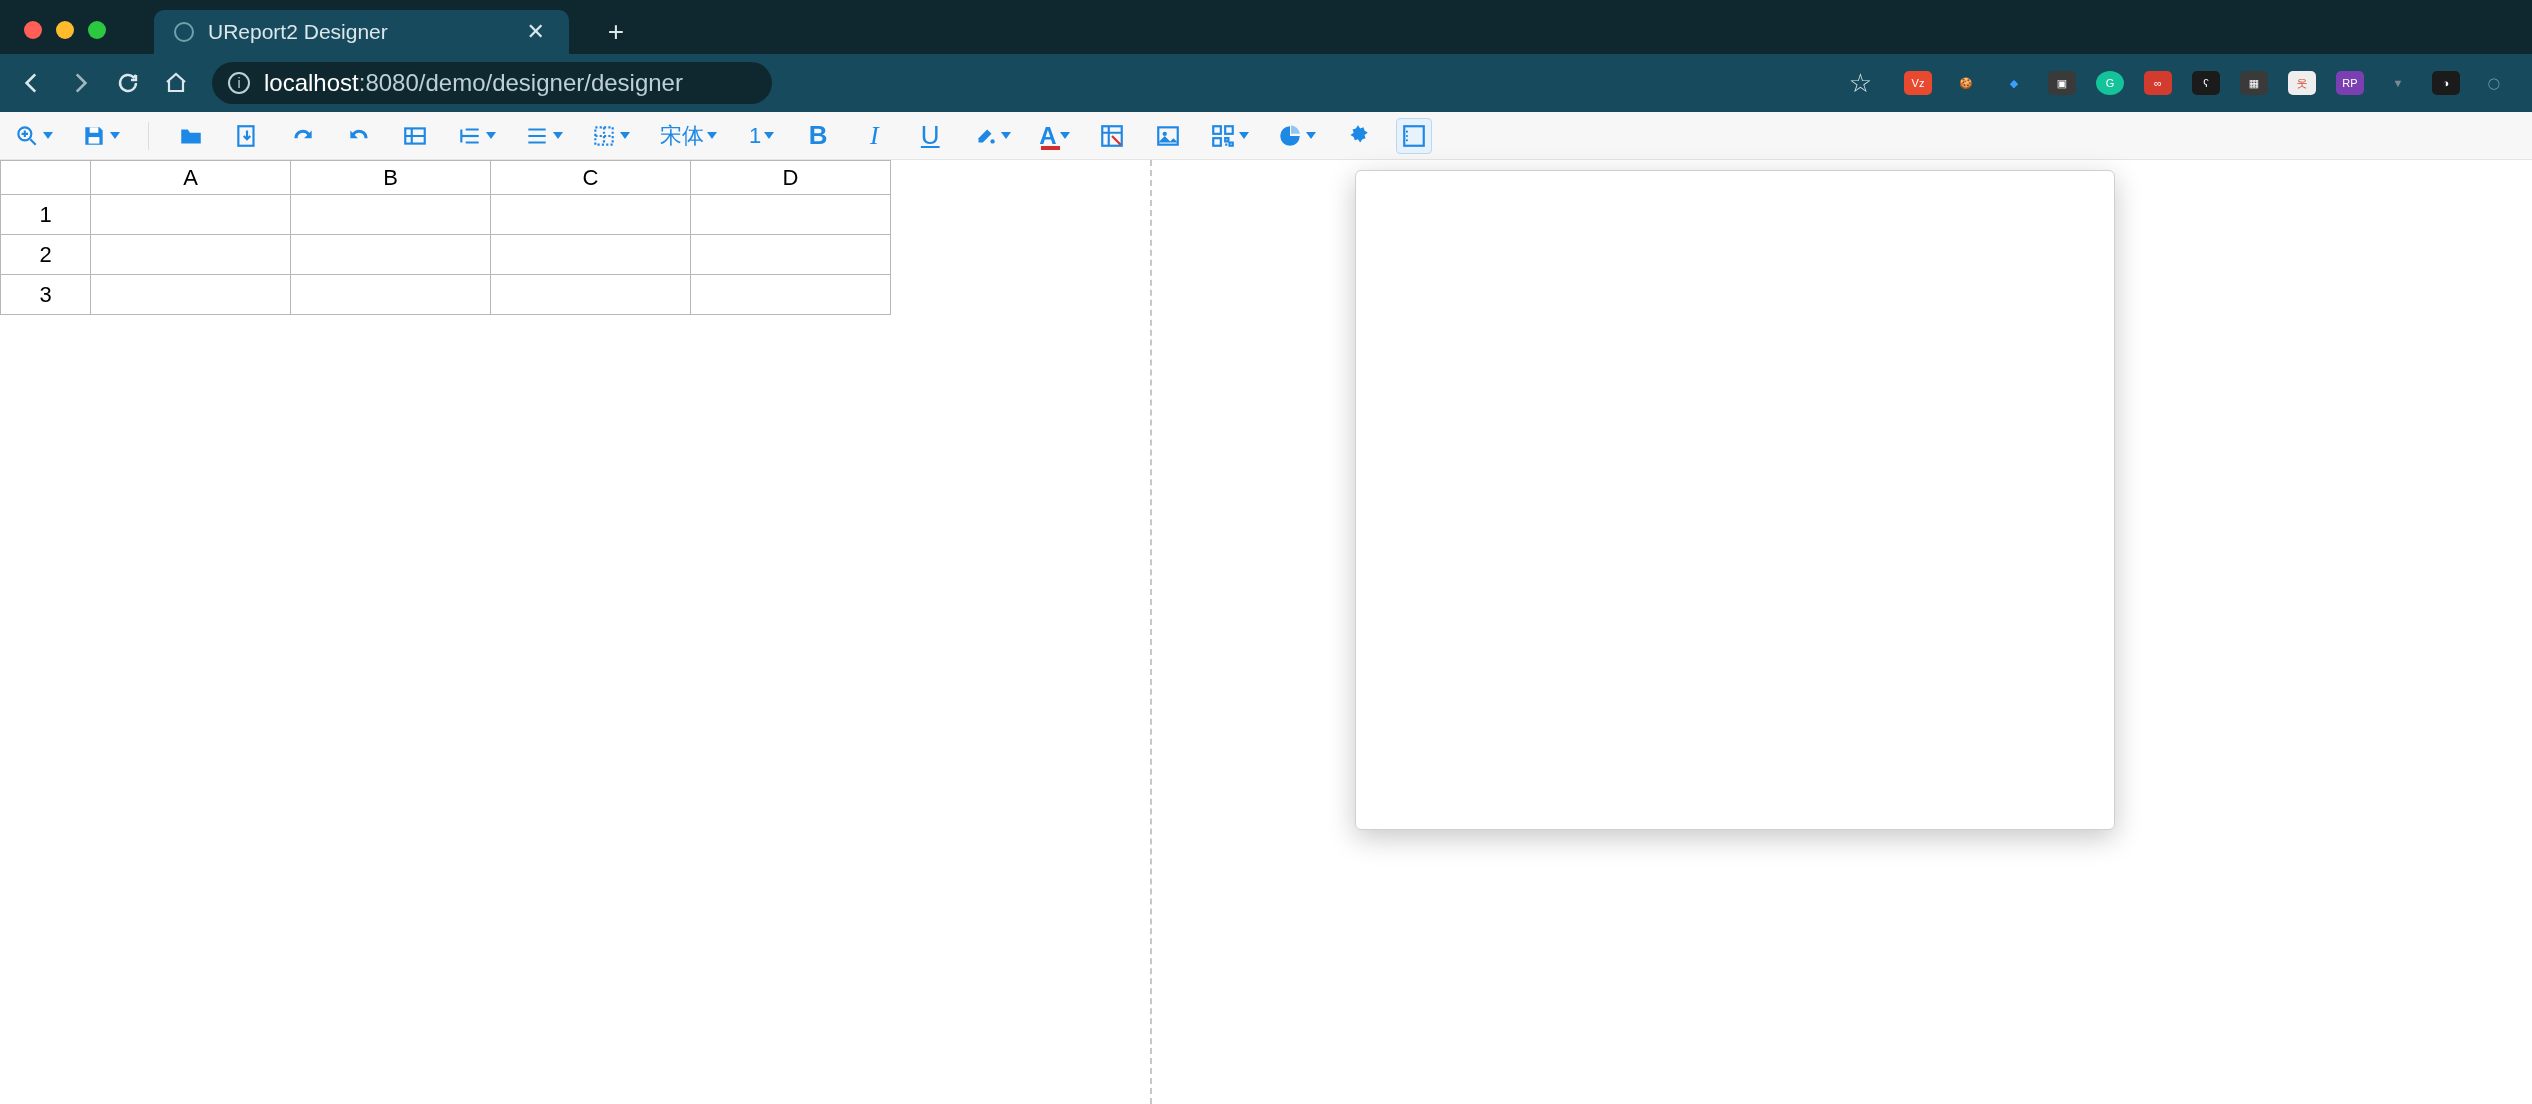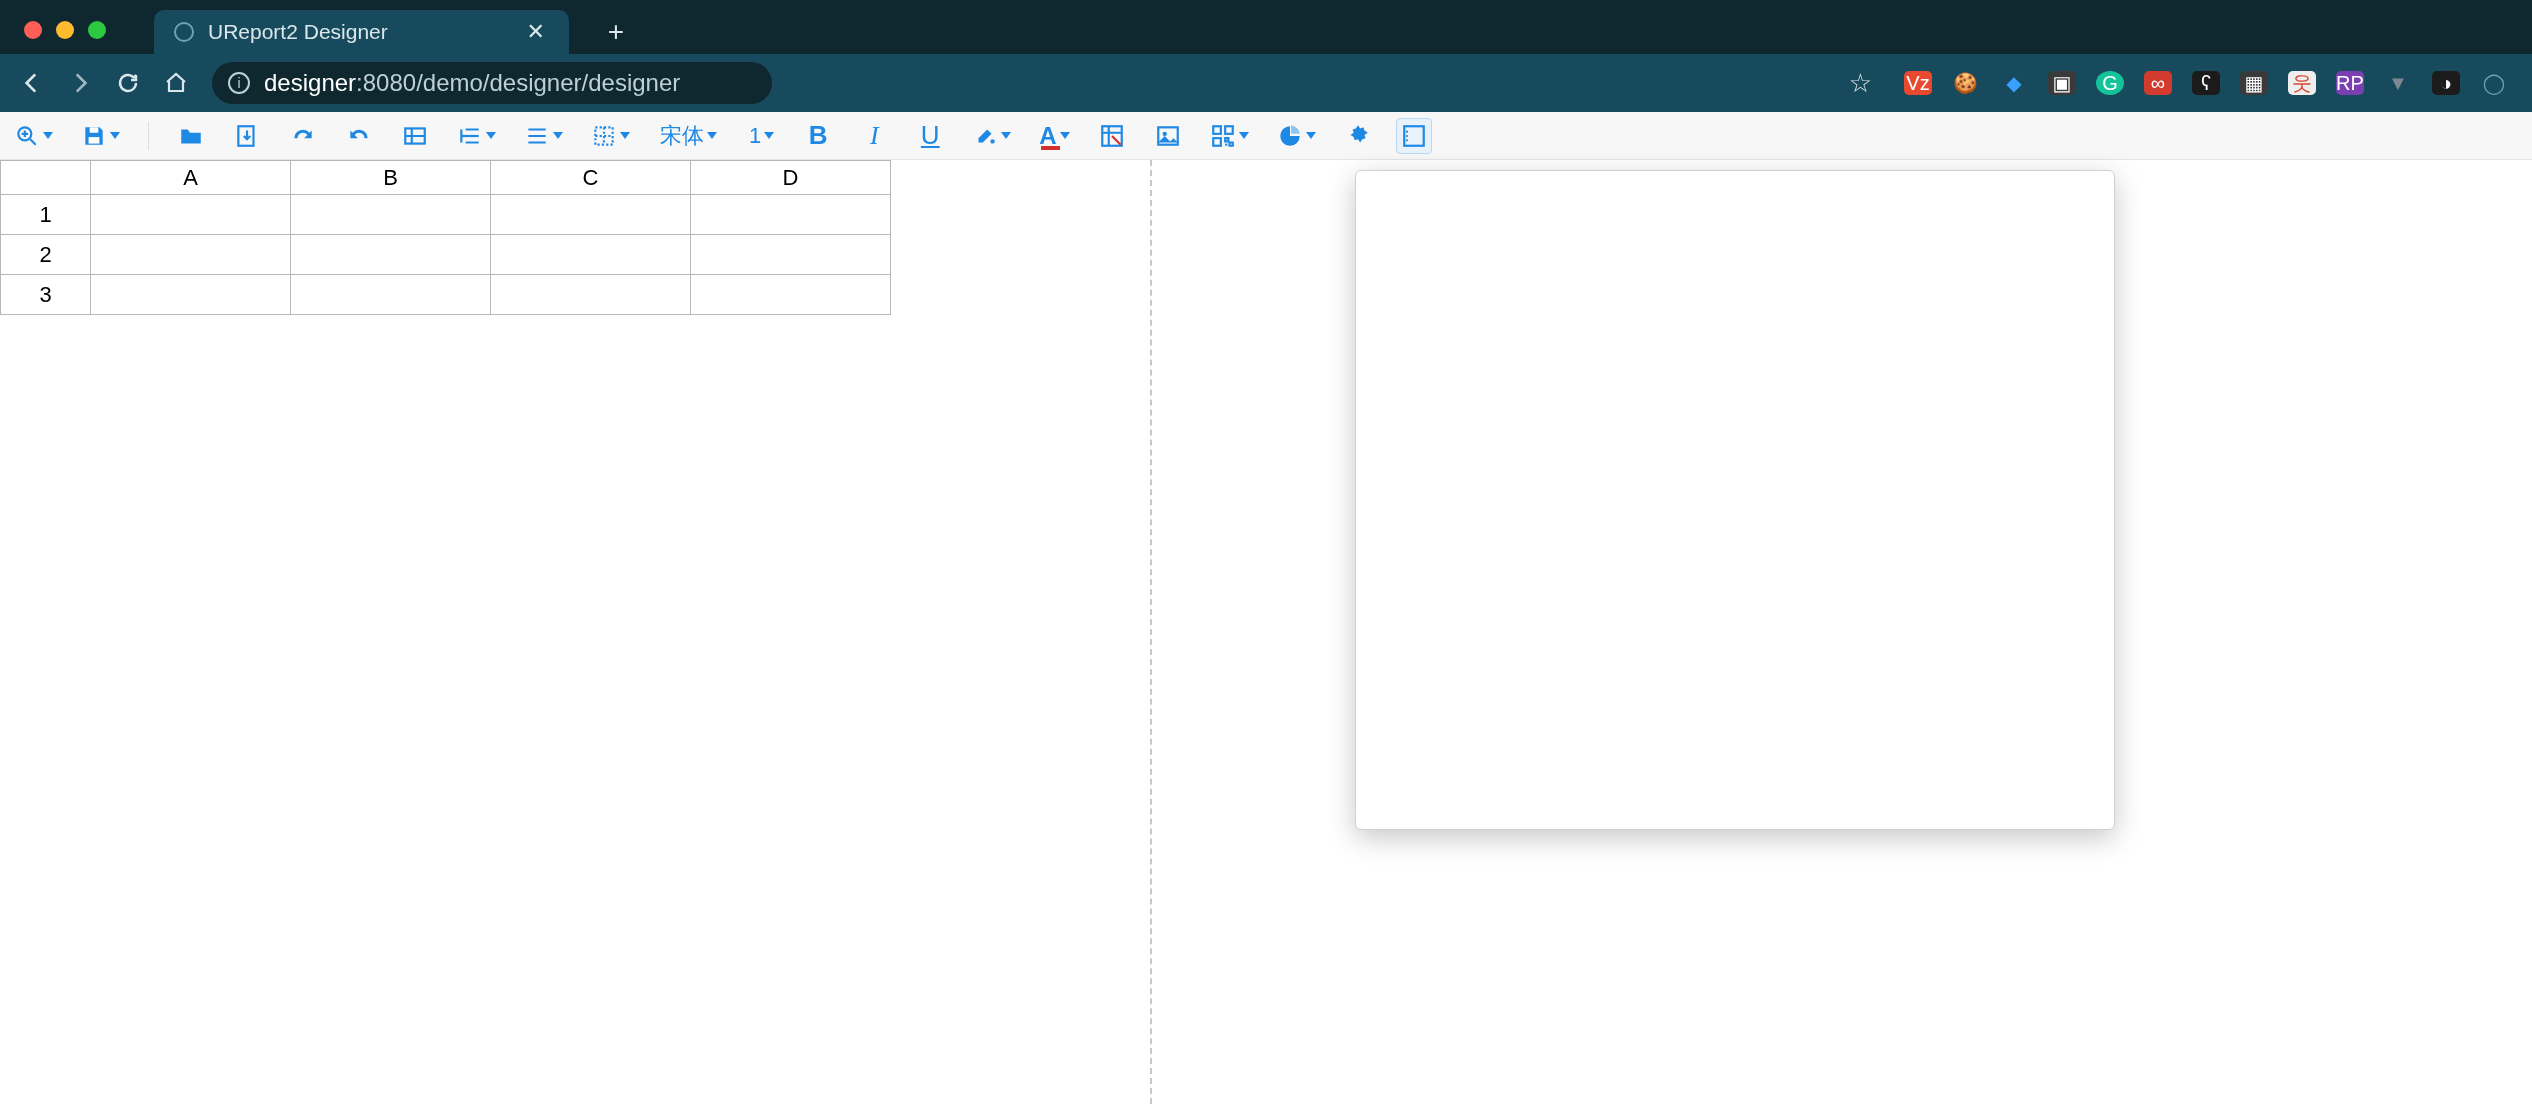--- a/index.html
+++ b/index.html
@@ -31,21 +31,21 @@
   .tab .close{font-size:22px;color:var(--chrome-text);padding:0 4px;cursor:pointer;}
   .new-tab{width:38px;height:38px;display:flex;align-items:center;justify-content:center;color:var(--chrome-text);font-size:28px;margin-left:8px;margin-bottom:3px;cursor:pointer;}
   .chrome-bar{height:58px;background:var(--tab-active);display:flex;align-items:center;padding:0 14px;gap:12px;}
   .nav-ico{width:36px;height:36px;display:flex;align-items:center;justify-content:center;color:var(--chrome-text);cursor:pointer;stroke:var(--chrome-text);}
   .nav-ico.disabled{color:var(--chrome-subtle);stroke:var(--chrome-subtle);cursor:default;}
   .url-pill{flex:0 0 auto;margin-left:6px;display:flex;align-items:center;background:var(--chrome-darker);border-radius:30px;height:42px;padding:0 24px 0 16px;min-width:560px;}
   .url-pill .info-ico{width:22px;height:22px;border-radius:50%;border:2px solid var(--url-sub);color:var(--url-sub);display:flex;align-items:center;justify-content:center;font-size:14px;margin-right:14px;}
   .url-pill .url{font-size:24px;color:var(--url-sub);}
   .url-pill .url .host{color:var(--url-text);}
   .chrome-spacer{flex:1;}
-  .ext-ico{width:28px;height:24px;margin:8px 10px;border-radius:5px;display:flex;align-items:center;justify-content:center;font-size:20px;color:#fff;}
+  .ext-ico{width:28px;height:24px;margin:8px 10px;border-radius:5px;display:flex;align-items:center;justify-content:center;font-size:11px;color:#fff;}
   .star-ico{color:var(--chrome-text);font-size:26px;margin-right:10px;}
 
   
   .toolbar{height:48px;background:#f7f7f7;border-bottom:1px solid #e4e4e4;display:flex;align-items:center;padding:7px 10px;gap:20px;}
   .tbtn{height:36px;min-width:36px;display:flex;align-items:center;justify-content:center;color:var(--btn-blue);cursor:pointer;padding:0 4px;font-size:24px;position:relative;border-radius:4px;}
   .tbtn svg{width:26px;height:26px;stroke:var(--btn-blue);fill:none;stroke-width:2;}
   .tbtn.fill svg{fill:var(--btn-blue);stroke:none;}
   .caret{width:0;height:0;border-left:5px solid transparent;border-right:5px solid transparent;border-top:7px solid var(--btn-blue);margin-left:3px;}
   .tbtn.text{font-size:22px;color:var(--btn-blue);padding:0 6px;font-family:"Microsoft YaHei",SimSun,sans-serif;}
   .tbtn.bold{font-weight:900;font-size:26px;}
@@ -112,21 +112,21 @@
   </div>
   <div class="nav-ico">
     <svg viewBox="0 0 24 24" width="24" height="24" fill="none" stroke-width="2.2">
         <path d="M3 11 12 3l9 8"></path>
         <path d="M5 10v10h14V10"></path>
       </svg>
   </div>
   <div class="url-pill">
     <span class="info-ico">i</span>
     <span class="url">
-      <span class="host">designer</span><span>:8080</span><span>/demo/designer/designer</span>
+      <span class="host">localhost</span><span>:8080</span><span>/demo/designer/designer</span>
     </span>
   </div>
   <div class="chrome-spacer"></div>
   <span class="star-ico">☆</span>
   <div id="ext-strip" style="display:flex;align-items:center;">
       <div class="ext-ico" style="background: rgb(233, 74, 47);">Vz</div>
       <div class="ext-ico" style="background: transparent;">🍪</div>
       <div class="ext-ico" style="background: transparent; color: rgb(58, 160, 255);">◆</div>
       <div class="ext-ico" style="background: rgb(58, 58, 58);">▣</div>
       <div class="ext-ico" style="background: rgb(21, 195, 154); border-radius: 50%;">G</div>

